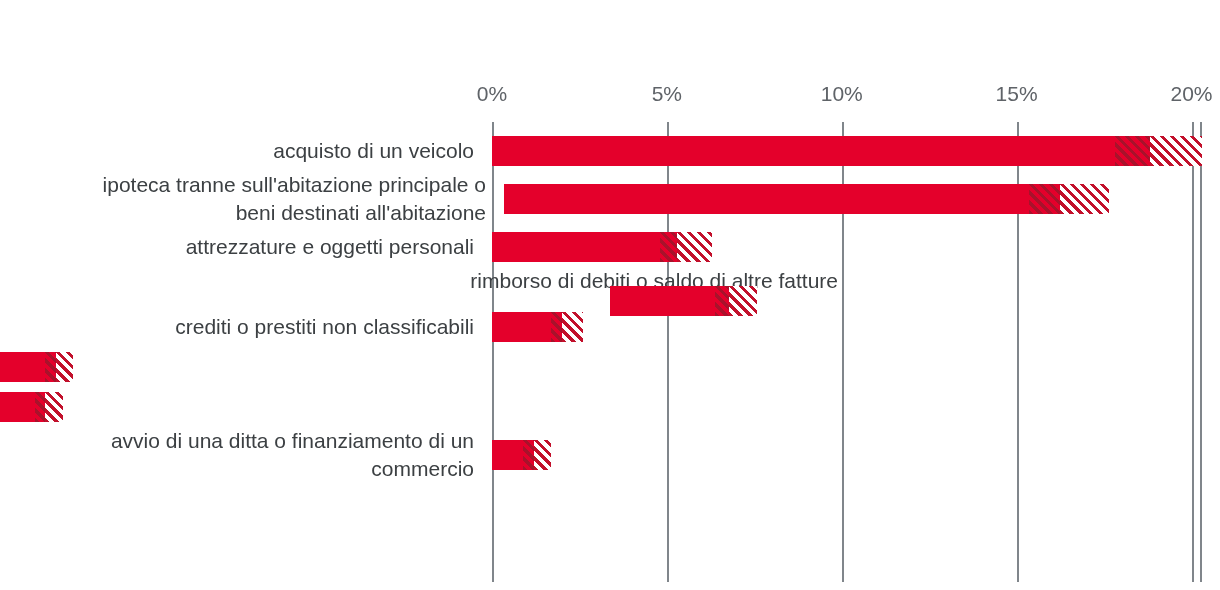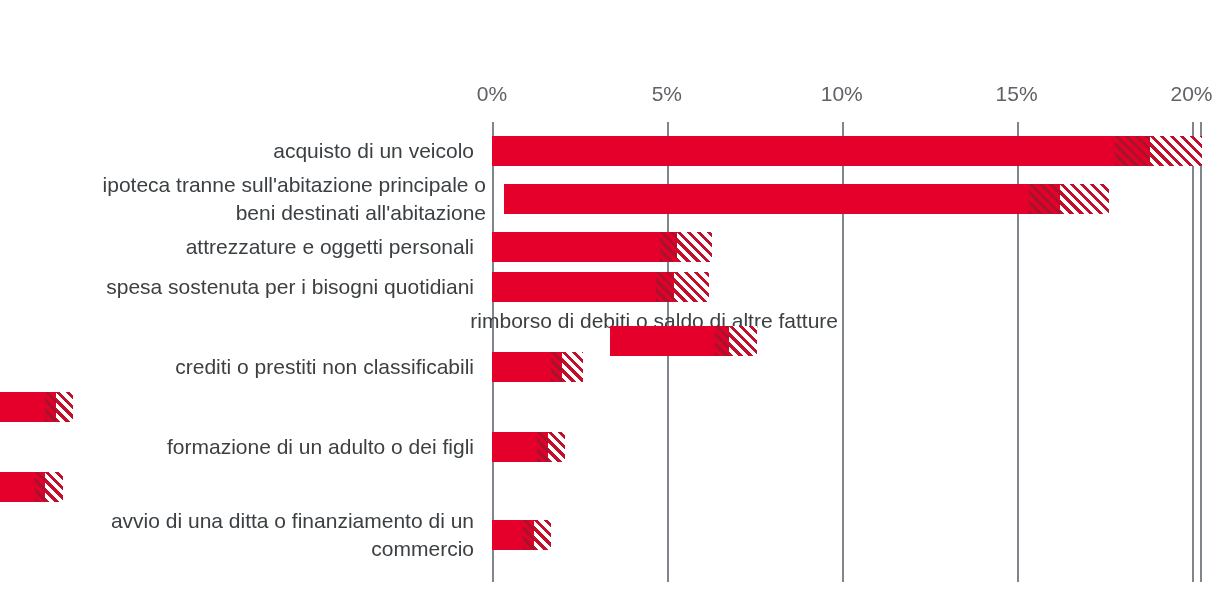--- a/index.html
+++ b/index.html
@@ -166,28 +166,20 @@
         </div>
       </div>
       <div class="row" style="height: 40px;">
         <div class="row-label">attrezzature e oggetti personali</div>
         <div class="bar-area">
           <div class="ci" style="left: 185.369px; width: 34.9754px;"></div>
           <div class="bar" style="width: 185.369px;"></div>
           <div class="ci inside" style="left: 167.882px; width: 17.4877px;"></div>
         </div>
       </div>
-      <div class="row" style="height: 40px;">
-        <div class="row-label">spesa sostenuta per i bisogni quotidiani</div>
-        <div class="bar-area">
-          <div class="ci" style="left: 181.872px; width: 34.9754px;"></div>
-          <div class="bar" style="width: 181.872px;"></div>
-          <div class="ci inside" style="left: 164.384px; width: 17.4877px;"></div>
-        </div>
-      </div>
       <div class="row" style="height: 40px; flex-direction: column;">
         <div class="row-label">rimborso di debiti o saldo di altre fatture</div>
         <div class="bar-area">
           <div class="ci" style="left: 118.916px; width: 27.9803px;"></div>
           <div class="bar" style="width: 118.916px;"></div>
           <div class="ci inside" style="left: 104.926px; width: 13.9901px;"></div>
         </div>
       </div>
       <div class="row" style="height: 40px;">
         <div class="row-label">crediti o prestiti non classificabili</div>
@@ -198,28 +190,20 @@
         </div>
       </div>
       <div class="row" style="height: 40px;">
         <div class="bar-area">
           <div class="ci" style="left: 55.9606px; width: 17.4877px;"></div>
           <div class="bar" style="width: 55.9606px;"></div>
           <div class="ci inside" style="left: 45.468px; width: 10.4926px;"></div>
         </div>
       </div>
       <div class="row" style="height: 40px;">
-        <div class="row-label">formazione di un adulto o dei figli</div>
-        <div class="bar-area">
-          <div class="ci" style="left: 55.9606px; width: 17.4877px;"></div>
-          <div class="bar" style="width: 55.9606px;"></div>
-          <div class="ci inside" style="left: 45.468px; width: 10.4926px;"></div>
-        </div>
-      </div>
-      <div class="row" style="height: 40px;">
         <div class="bar-area">
           <div class="ci" style="left: 45.468px; width: 17.4877px;"></div>
           <div class="bar" style="width: 45.468px;"></div>
           <div class="ci inside" style="left: 34.9754px; width: 10.4926px;"></div>
         </div>
       </div>
       <div class="row" style="height: 56px;">
         <div class="row-label">avvio di una ditta o finanziamento di un
 commercio</div>
         <div class="bar-area">

